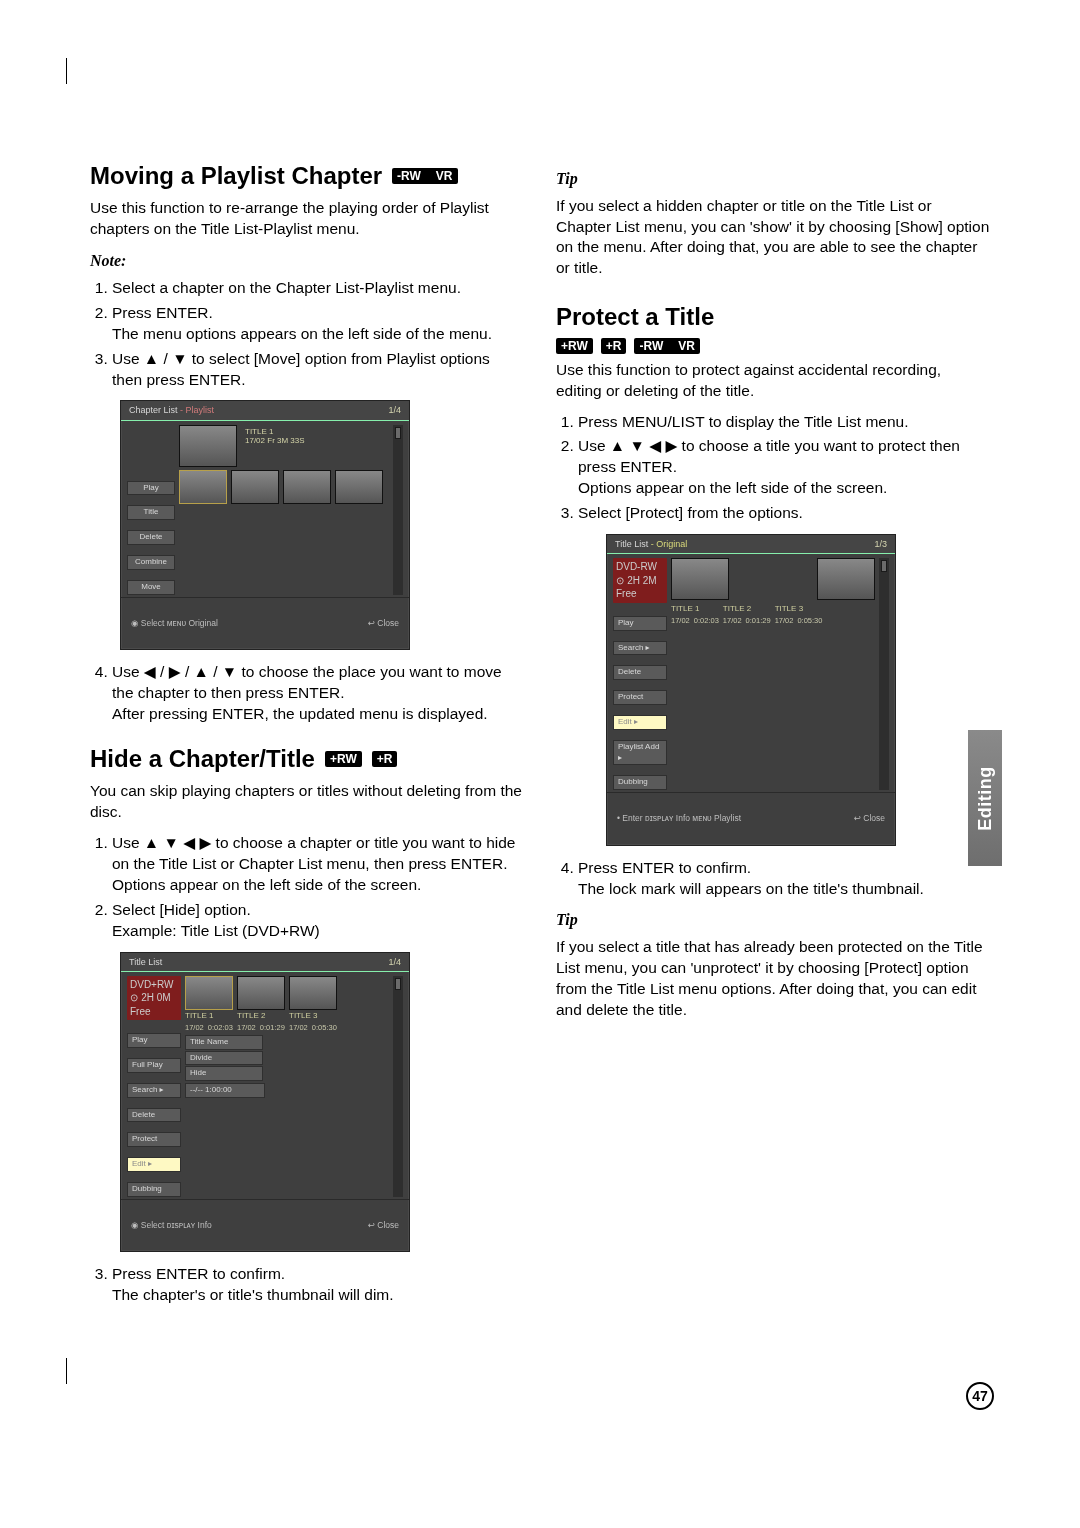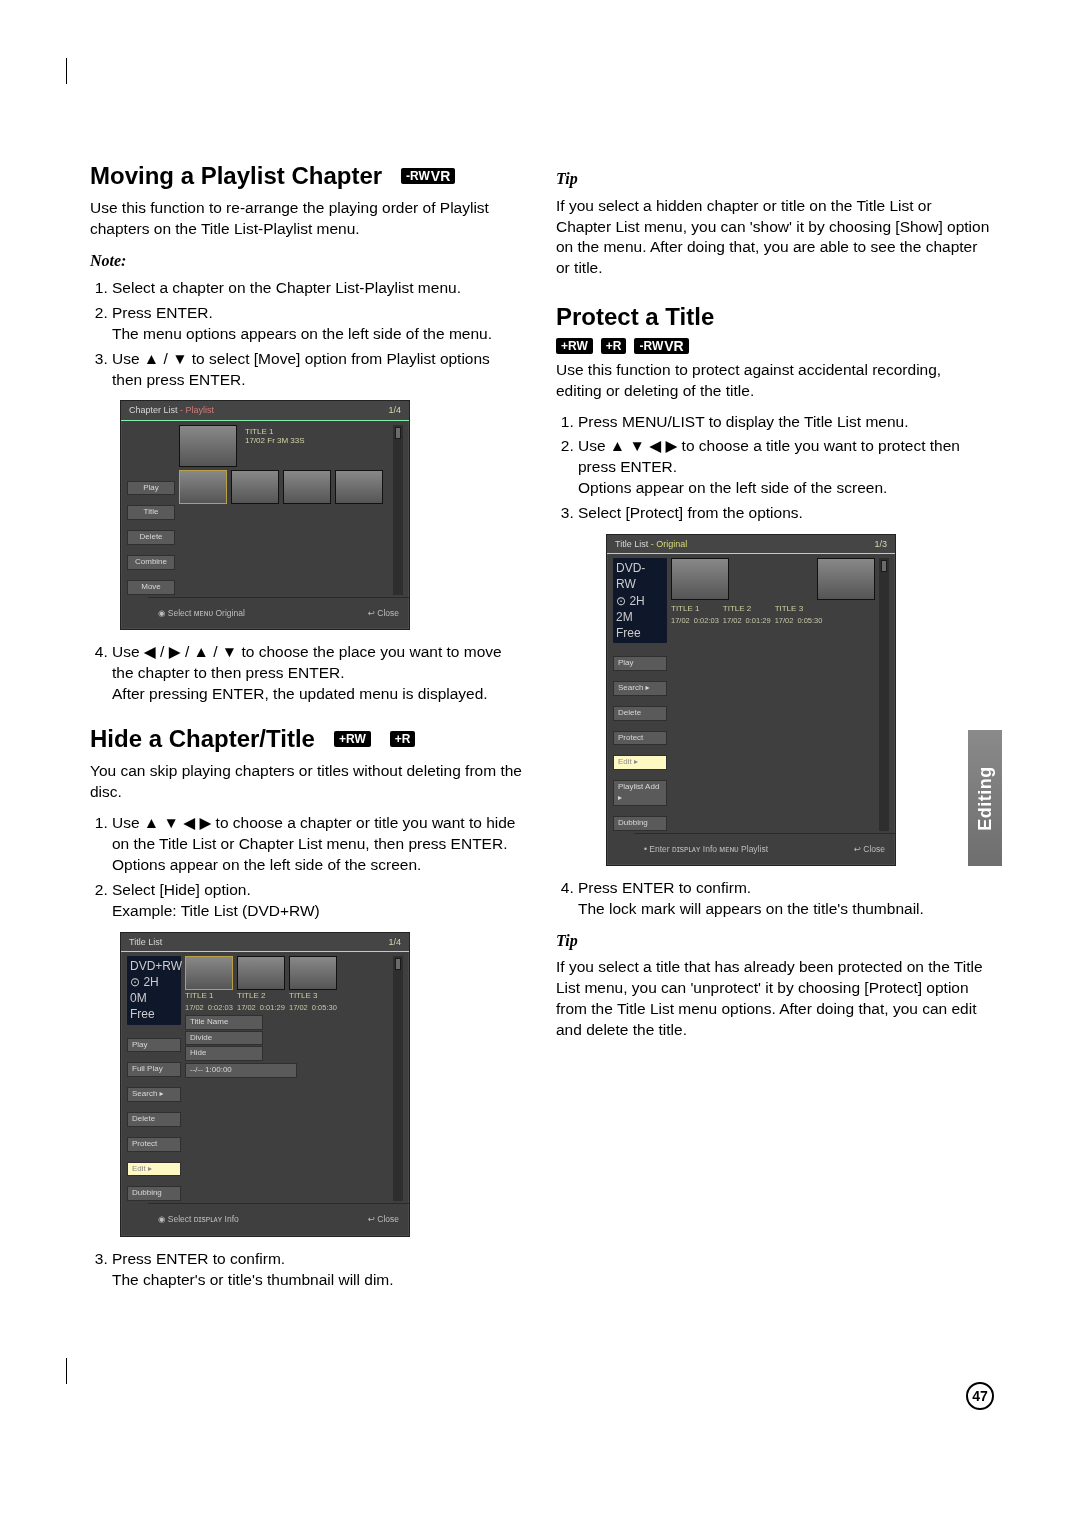--- a/index.html
+++ b/index.html
@@ -25,36 +25,36 @@
     flex: 1 1 0;
     font-size: 15.5px;
     line-height: 1.35;
   }
   h2.section {
     font-size: 24px;
     font-weight: bold;
     margin: 0 0 4px 0;
     display: flex;
     align-items: center;
-    gap: 19px;
+    gap: 10px;
   }
   .badge {
     display: inline-flex;
     align-items: center;
     background: #000;
     color: #fff;
     font-size: 12px;
     font-weight: bold;
     padding: 1px 5px;
     border-radius: 2px;
     height: 16px;
     line-height: 14px;
     text-align: center;
   }
-  .badge .sub { font-size: 14px; margin-left: 1px; }
+  .badge .sub { font-size: 12px; margin-left: 15px; }
   .para { margin: 6px 0 10px; }
   .note-label, .tip-label {
     font-style: italic;
     font-weight: bold;
     font-family: "Times New Roman", serif;
     font-size: 16px;
     margin-top: 8px;
   }
   ol.steps { list-style: decimal; margin: 6px 0 10px 22px; }
   ol.steps li { margin: 4px 0; }
@@ -79,24 +79,24 @@
     gap: 4px;
   }
   .osd-side {
     width: 48px;
     display: flex;
     flex-direction: column;
     gap: 10px;
     font-size: 8px;
   }
   .osd-info {
-    background: #0f172a;
+    background: #7f1d1d;
     padding: 2px 3px;
     border-radius: 1px;
-    font-size: 12px;
+    font-size: 10px;
     color: #ccc;
     margin-bottom: 3px;
   }
   .osd-btn {
     background: #5a5a5a;
     border: 1px solid #2f2f2f;
     color: #d8d8d8;
     padding: 1px 3px;
     font-size: 8px;
     text-align: center;
@@ -110,25 +110,24 @@
     background: linear-gradient(#888, #555);
     border: 1px solid #111;
     width: 58px; height: 42px;
   }
   .thumb.lg { width: 58px; height: 42px; }
   .thumb-row { display:flex; gap:4px; margin-top:3px; }
   .thumb-row .thumb { width:48px; height:34px; }
   .thumb-sel { border:1px solid #b7a04a; }
   .osd-footer {
     display:flex; justify-content:space-between;
-    padding: 10px 10px;
+    padding: 20px 10px;
     border-top:1px solid #2a2a2a;
     font-size:8.5px;
     color:#bdbdbd;
-    margin-left:27px;
   }
   .tlabel { font-size:8px; color:#cfcf9f; }
   .title-cell { display:flex; flex-direction:column; gap:1px; }
   .title-caps { display:flex; gap:4px; font-size:7.5px; color:#c7c7aa; }
   
   .sidetab {
     position: absolute;
     right: 78px;
     top: 730px;
     width: 34px;
@@ -296,21 +295,21 @@
               </div>
           </div>
           <div style="display:flex; gap:2px; margin-top:2px;">
             <div style="display:flex; flex-direction:column; gap:1px; width:78px;">
               <div class="osd-btn">Title Name</div>
               <div class="osd-btn">Divide</div>
               <div class="osd-btn">Hide</div>
             </div>
           </div>
           <div style="margin-top:2px;">
-            <div class="osd-btn" style="width:112px; text-align:left;">--/--    1:00:00</div>
+            <div class="osd-btn" style="width:80px; text-align:left;">--/--    1:00:00</div>
           </div>
         </div>
         <div class="scrollbar-cell">
             <div class="knob"></div>
           </div>
       </div>
       <div class="osd-footer">
         <span>◉ Select  ᴅɪsᴘʟᴀʏ Info</span>
         <span>↩ Close</span>
       </div>

